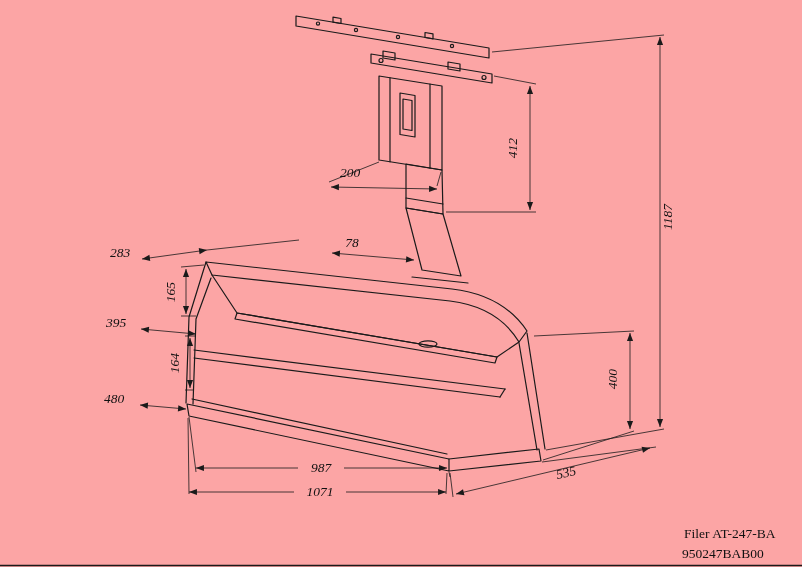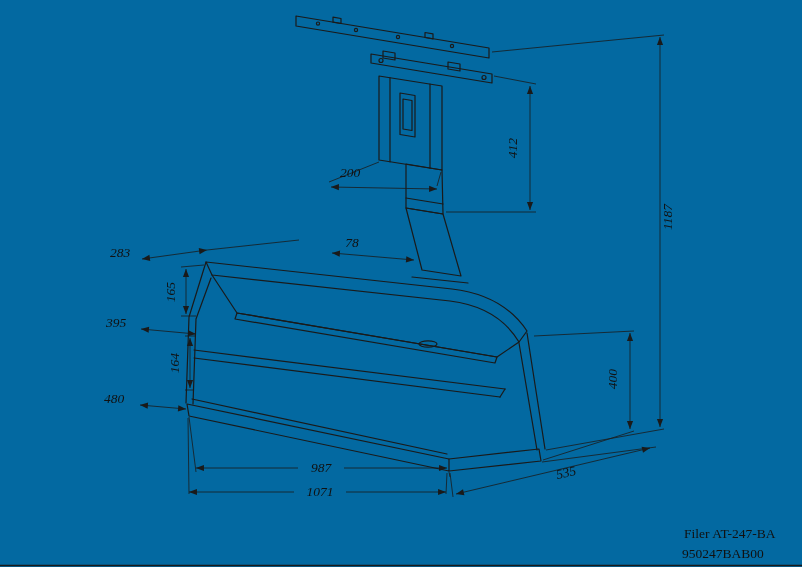--- a/index.html
+++ b/index.html
@@ -1,19 +1,19 @@
 <!DOCTYPE html>
 <html><head>
 <meta charset="utf-8">
 <style>
   html,body{margin:0;padding:0;background:#ffffff;}
   .canvas{
     position:relative;
     width:802px;height:567px;
-    background:#0369a1;
+    background:#fca5a5;
     font-family:"Liberation Serif", serif;
     overflow:hidden;
   }
   svg{display:block;}
   .obj{stroke:#1a1a1a;stroke-width:1.2;fill:none;stroke-linejoin:round;stroke-linecap:round;}
   .thin{stroke:#1a1a1a;stroke-width:0.8;fill:none;}
   .dim-text{
     font-family:"Liberation Serif", serif;
     font-style:italic;
     font-size:13.5px;

